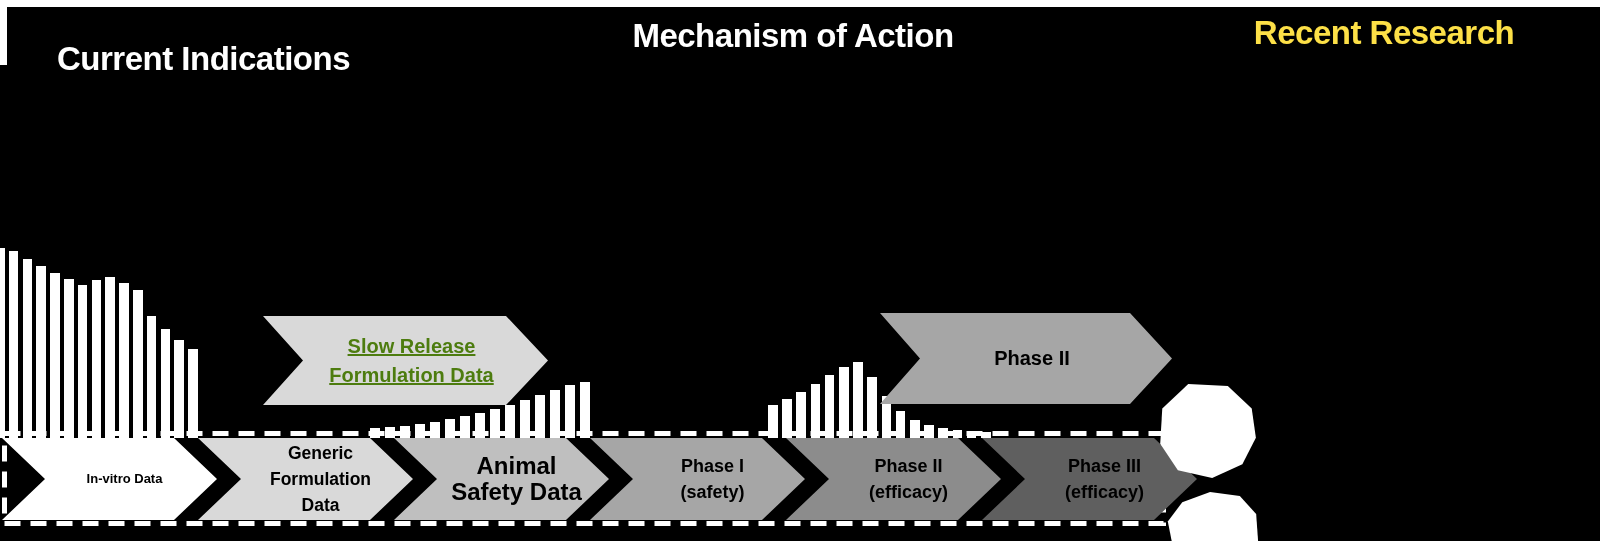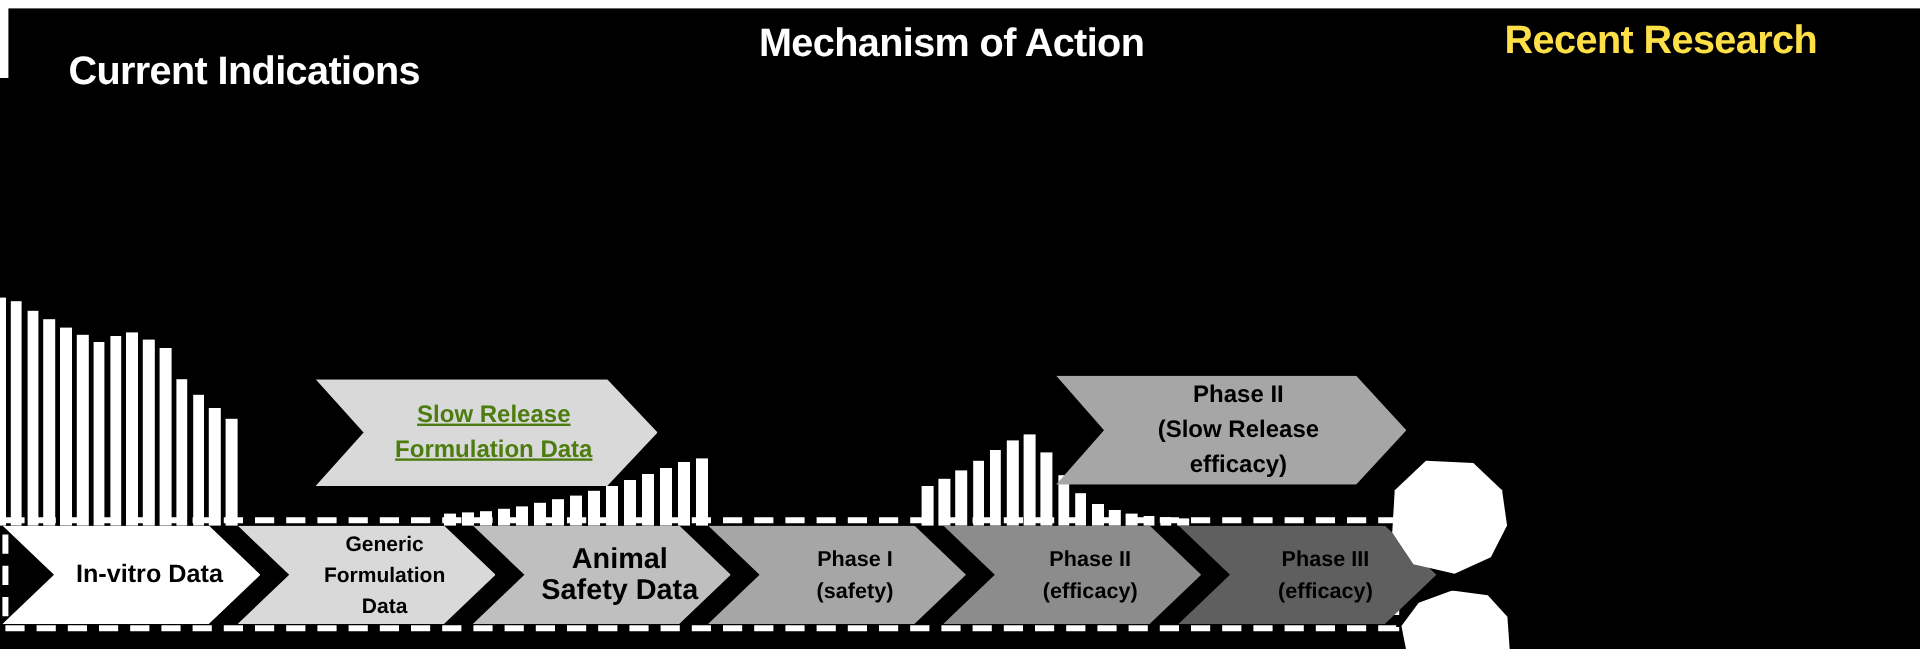--- a/index.html
+++ b/index.html
@@ -95,21 +95,21 @@
         <div class="bar" style="left: 910px; top: 420px; width: 9.5px; height: 18px; background: rgb(255, 255, 255);"></div>
         <div class="bar" style="left: 924.2px; top: 425px; width: 9.5px; height: 13px; background: rgb(255, 255, 255);"></div>
         <div class="bar" style="left: 938.4px; top: 428px; width: 9.5px; height: 10px; background: rgb(255, 255, 255);"></div>
         <div class="bar" style="left: 952.6px; top: 430px; width: 9.5px; height: 8px; background: rgb(255, 255, 255);"></div>
         <div class="bar" style="left: 966.8px; top: 431px; width: 9.5px; height: 7px; background: rgb(255, 255, 255);"></div>
         <div class="bar" style="left: 981px; top: 432px; width: 9.5px; height: 6px; background: rgb(255, 255, 255);"></div>
       </div>
     </div>
   <div id="stages">
       <div class="stage" style="left: 2px; background: rgb(255, 255, 255);">
-        <div class="stage-label" style="font-size: 21px; color: rgb(0, 0, 0);">
+        <div class="stage-label" style="font-size: 13px; color: rgb(0, 0, 0);">
           <span class="line">In-vitro Data</span>
         </div>
       </div>
       <div class="stage" style="left: 198px; background: rgb(217, 217, 217);">
         <div class="stage-label" style="font-size: 17.5px; color: rgb(0, 0, 0);">
           <span class="line">Generic</span>
           <span class="line">Formulation</span>
           <span class="line">Data</span>
         </div>
       </div>
@@ -141,21 +141,20 @@
   <div id="callouts">
       <div class="callout" style="left: 263px; top: 316px; width: 285px; height: 89px; background: rgb(217, 217, 217);">
         <div class="callout-label" style="color: #4d7c0f; text-decoration: underline;">
           <span class="line">Slow Release</span>
           <span class="line">Formulation Data</span>
         </div>
       </div>
       <div class="callout" style="left: 880px; top: 313px; width: 292px; height: 91px; background: rgb(166, 166, 166);">
         <div class="callout-label" style="color: rgb(0, 0, 0);">
           <span class="line">Phase II</span>
-          <span class="line">(Slow Release efficacy)</span>
         </div>
       </div>
     </div>
 
   <div class="title t-ci" style="color: rgb(255, 255, 255); margin-top: 18px;">Current Indications</div>
   <div class="title t-moa" style="color: rgb(255, 255, 255);">Mechanism of Action</div>
   <div class="title t-rr" style="color: #fde047;">Recent Research</div>
 
   <div class="octagon" style="background: rgb(255, 255, 255);"></div>
   <div class="blob" style="background: rgb(255, 255, 255);"></div>

